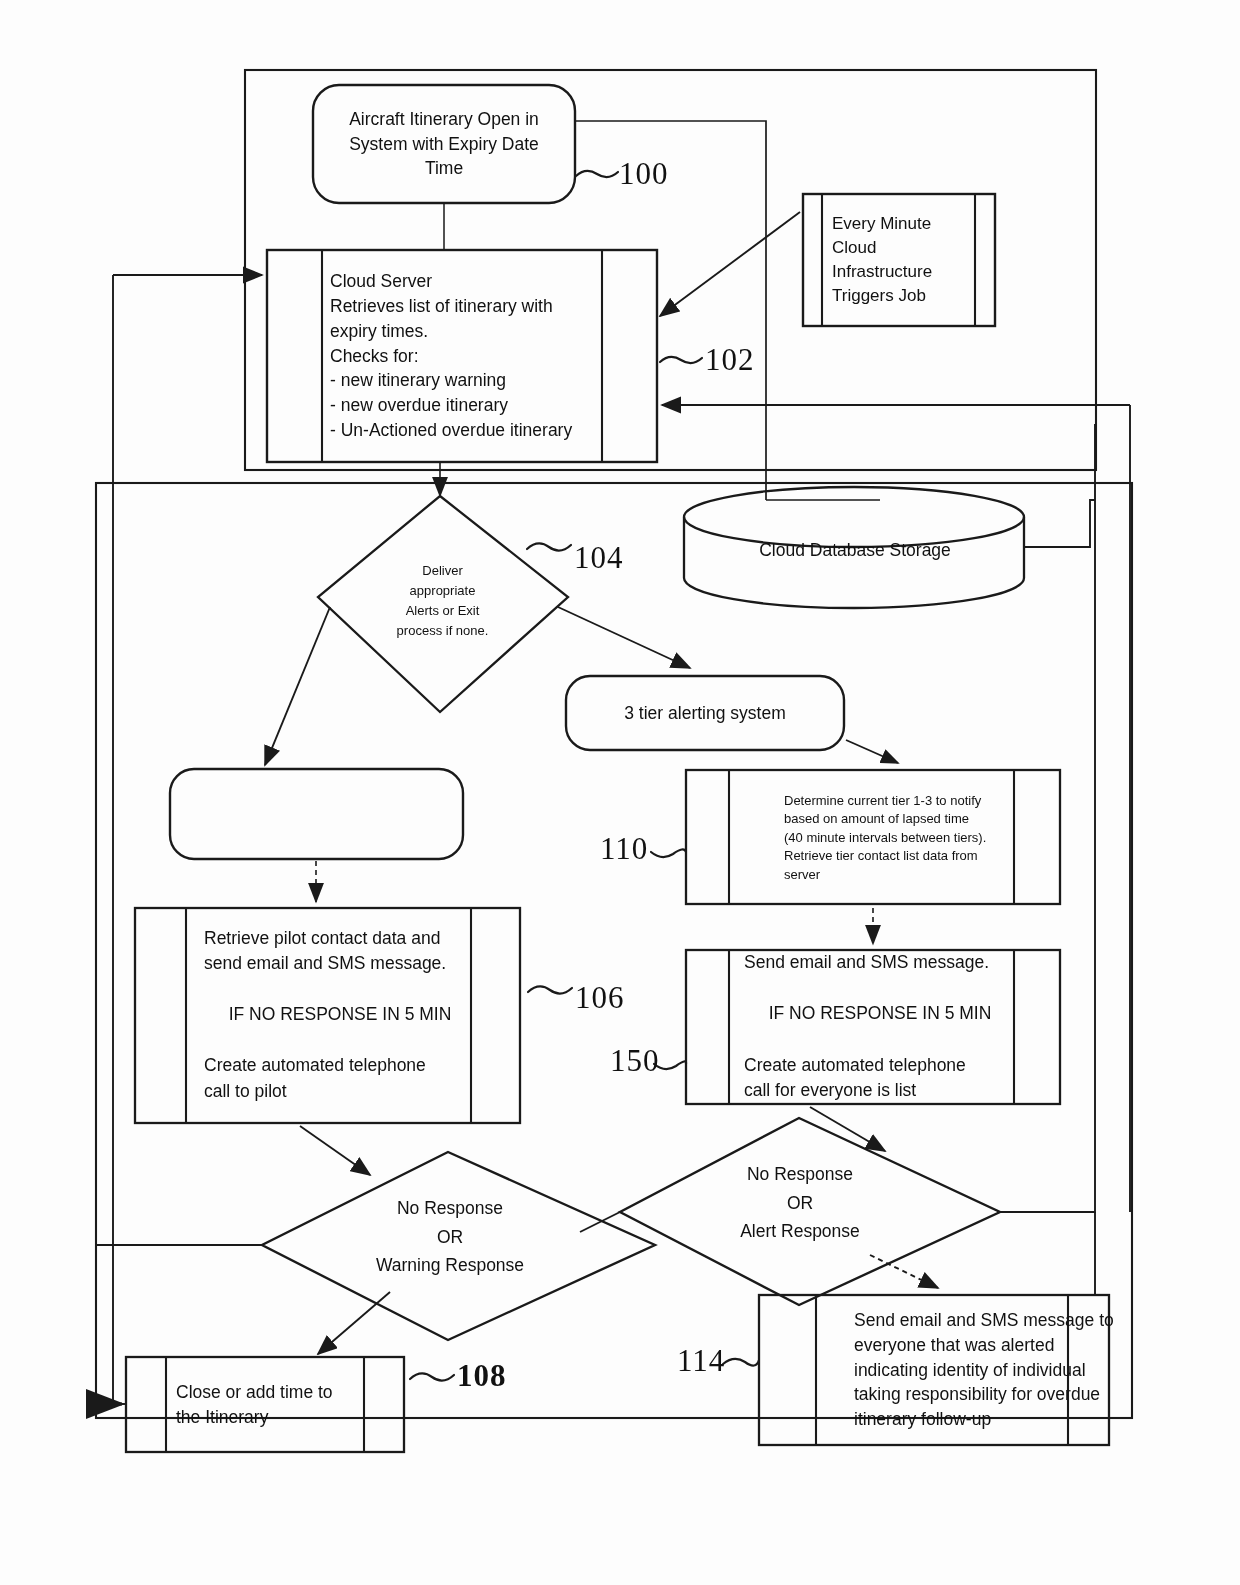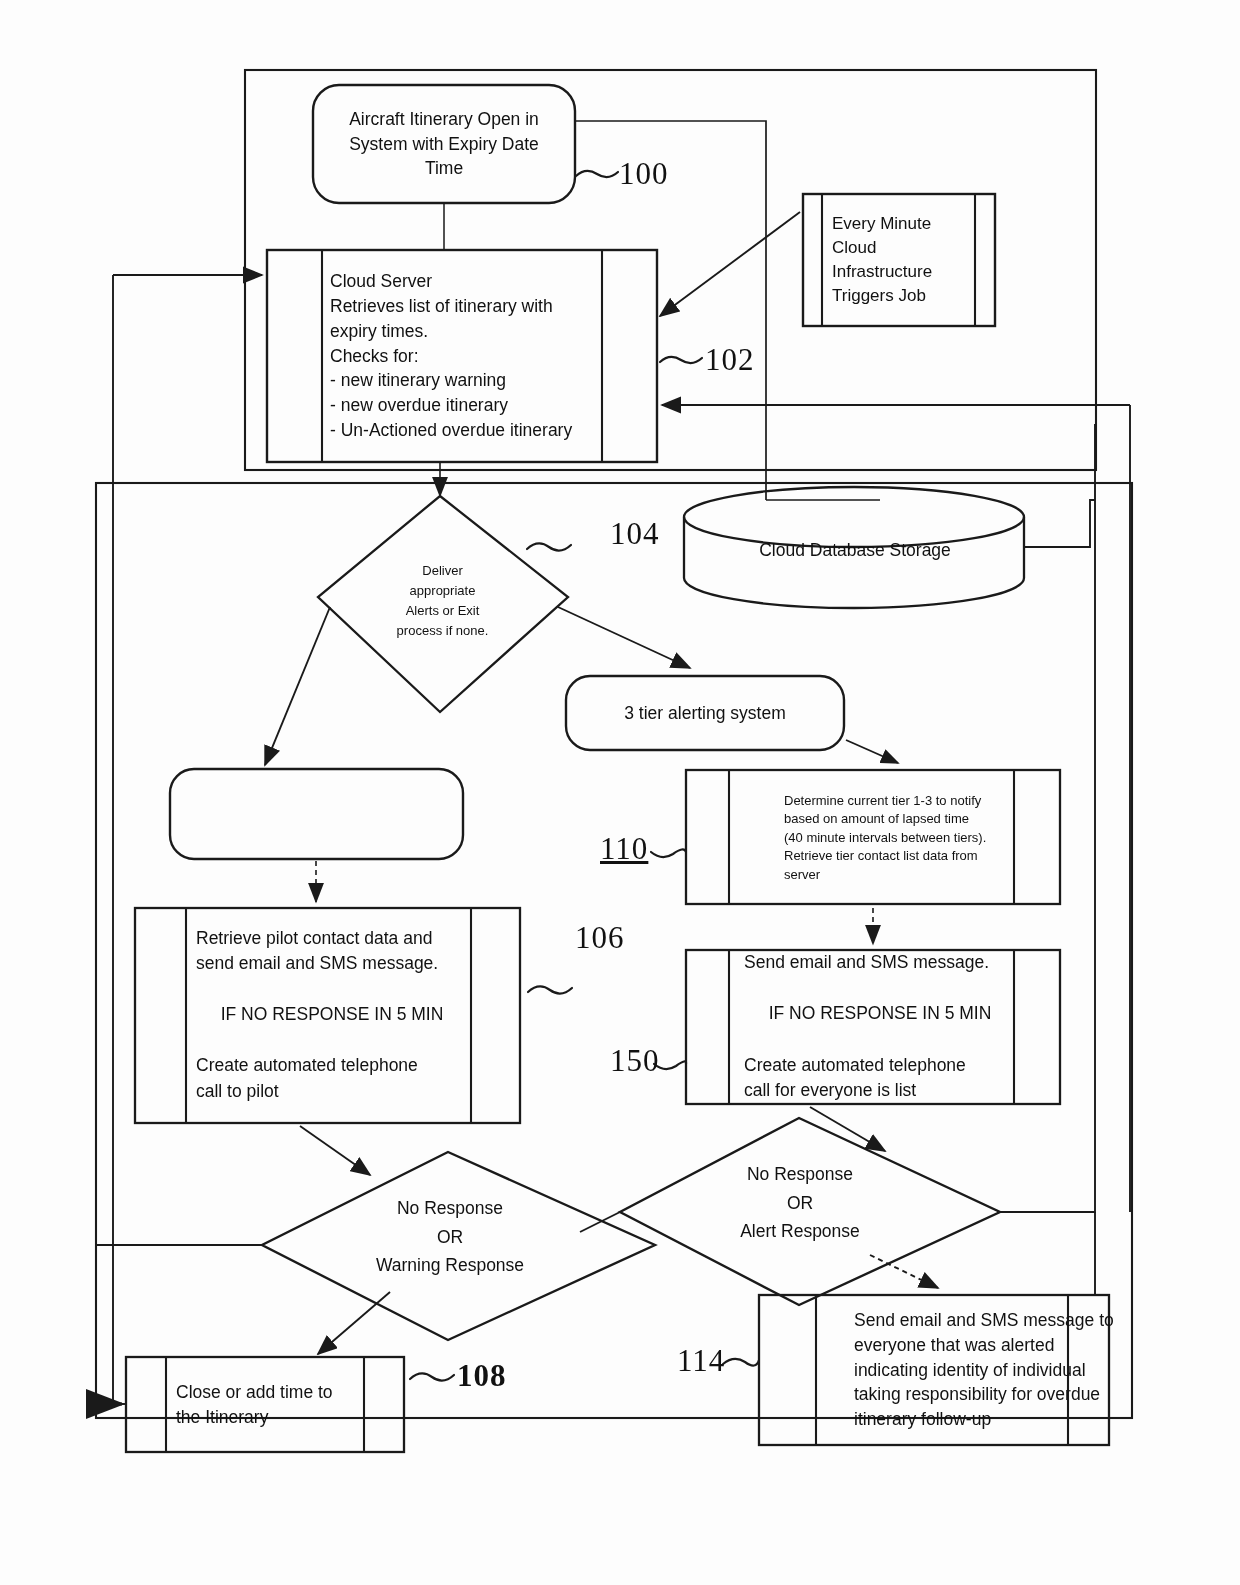--- a/index.html
+++ b/index.html
@@ -186,21 +186,21 @@
 
 
   <div class="nodetext lft" style="left:740px;top:776px;width:290px;height:124px;font-size:13px;margin-left:44px;">
     <div>Determine current tier 1-3 to notify</div>
     <div>based on amount of lapsed time</div>
     <div>(40 minute intervals between tiers).</div>
     <div>Retrieve tier contact list data from</div>
     <div>server</div>
   </div>
 
-  <div class="nodetext lft" style="left:196px;top:920px;width:272px;height:190px;font-size:17.5px;line-height:1.46;">
+  <div class="nodetext lft" style="left:204px;top:920px;width:272px;height:190px;font-size:17.5px;line-height:1.46;">
     <div>Retrieve pilot contact data and</div>
     <div>send email and SMS message.</div>
     <div class="blank">&nbsp;</div>
     <div style="align-self:center;text-align:center;">IF NO RESPONSE IN 5 MIN</div>
     <div class="blank">&nbsp;</div>
     <div>Create automated telephone</div>
     <div>call to pilot</div>
   </div>
 
   <div class="nodetext lft" style="left:744px;top:958px;width:272px;height:138px;font-size:17.5px;line-height:1.46;">
@@ -232,20 +232,20 @@
   <div class="nodetext lft" style="left:826px;top:1300px;width:278px;height:140px;font-size:17.5px;margin-left:28px;">
     <div>Send email and SMS message to</div>
     <div>everyone that was alerted</div>
     <div>indicating identity of individual</div>
     <div>taking responsibility for overdue</div>
     <div>itinerary follow-up</div>
   </div>
 
   <div class="ref" style="left:619px;top:156px;">100</div>
   <div class="ref" style="left:705px;top:342px;">102</div>
-  <div class="ref" style="left:574px;top:516px;margin-left:36px;">104</div>
-  <div class="ref" style="left:575px;top:920px;">106</div>
+  <div class="ref" style="left:574px;top:540px;">104</div>
+  <div class="ref" style="left:575px;top:980px;">106</div>
   <div class="ref" style="left:457px;top:1358px;font-weight:bold;">108</div>
-  <div class="ref" style="left:600px;top:831px;text-decoration:underline;">110</div>
+  <div class="ref" style="left:600px;top:831px;">110</div>
   <div class="ref" style="left:610px;top:1043px;">150</div>
   <div class="ref" style="left:677px;top:1343px;">114</div>
 
 </div>
 
 </body></html>

